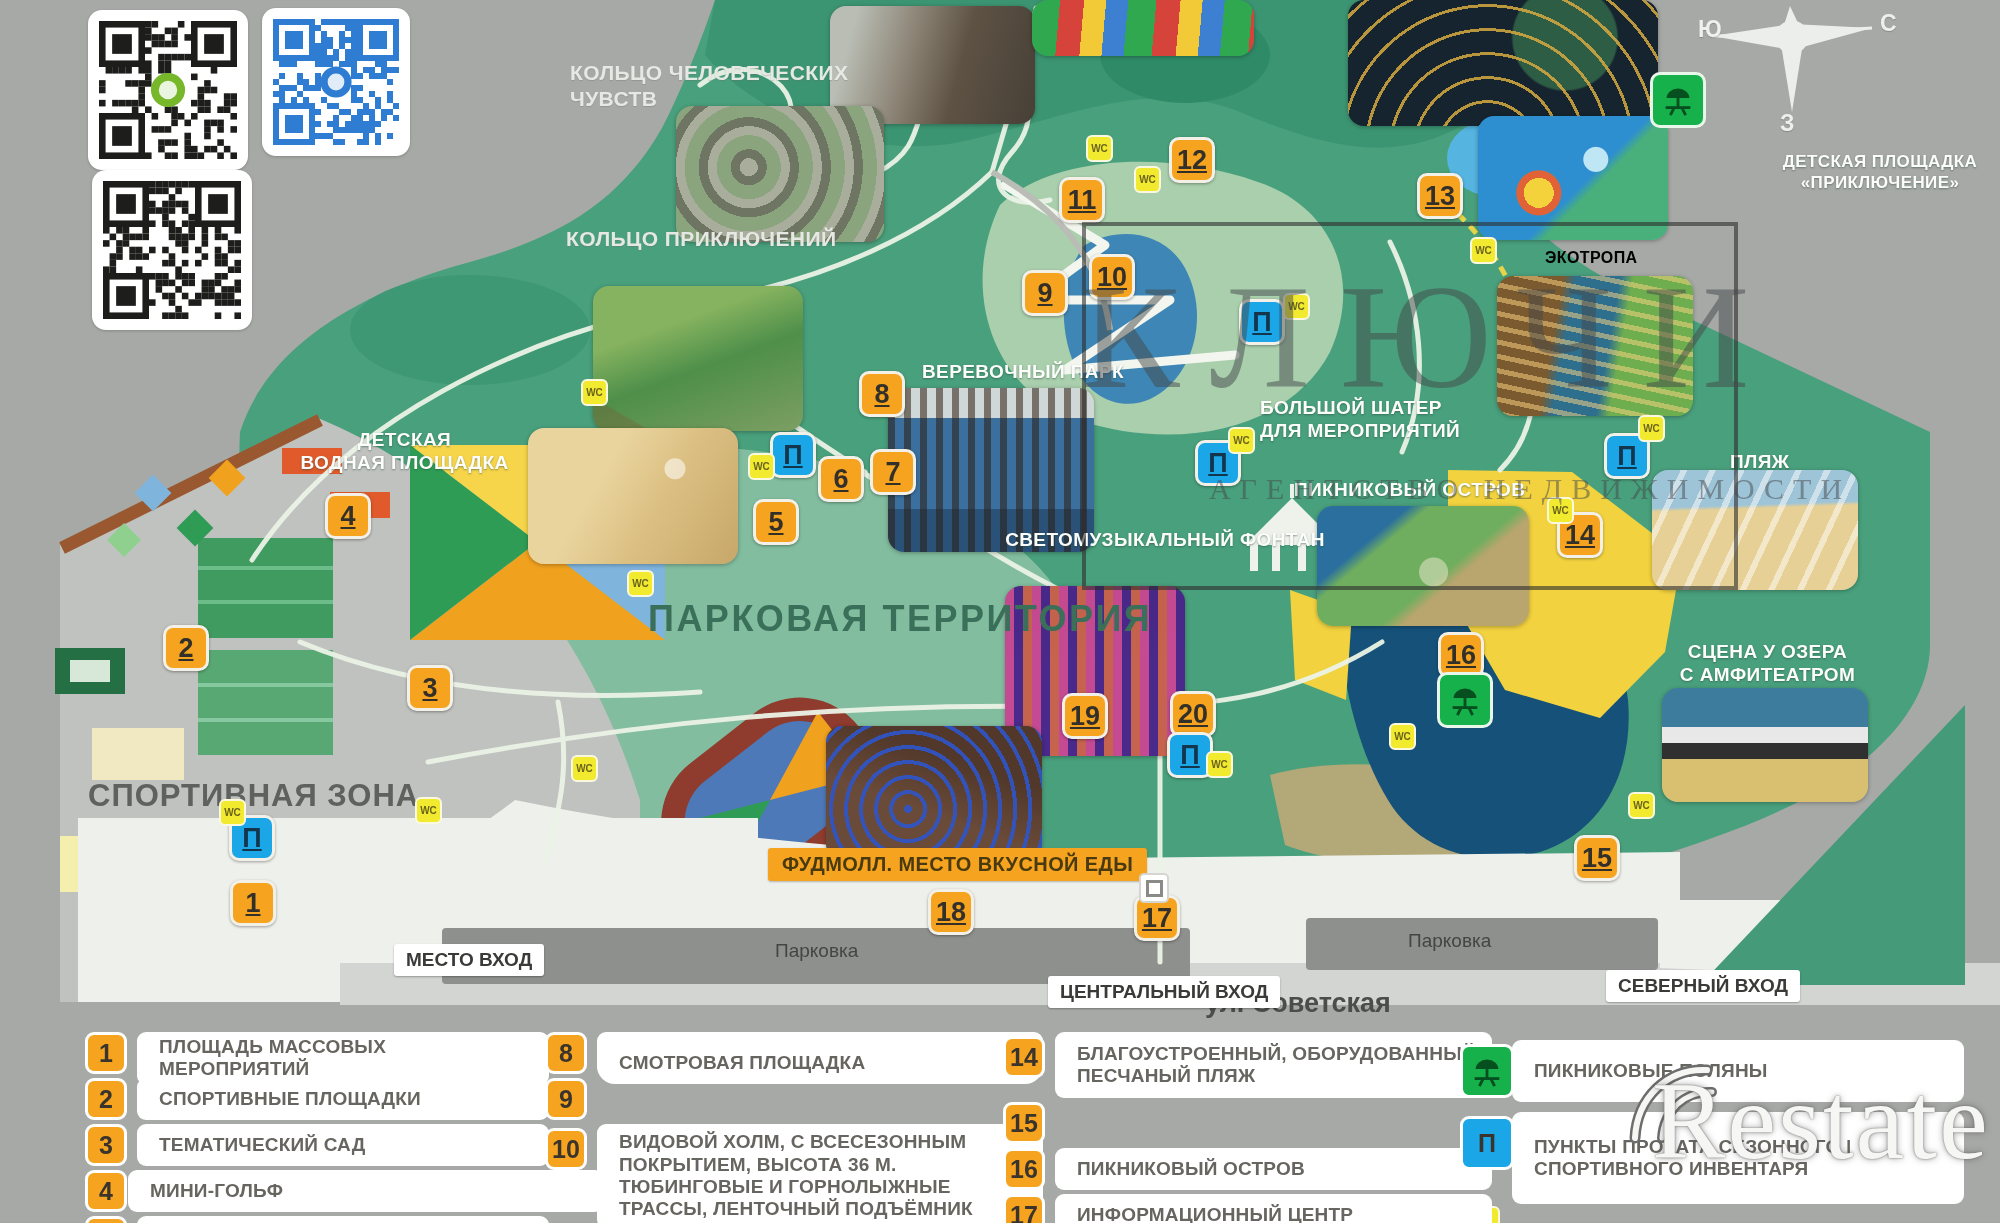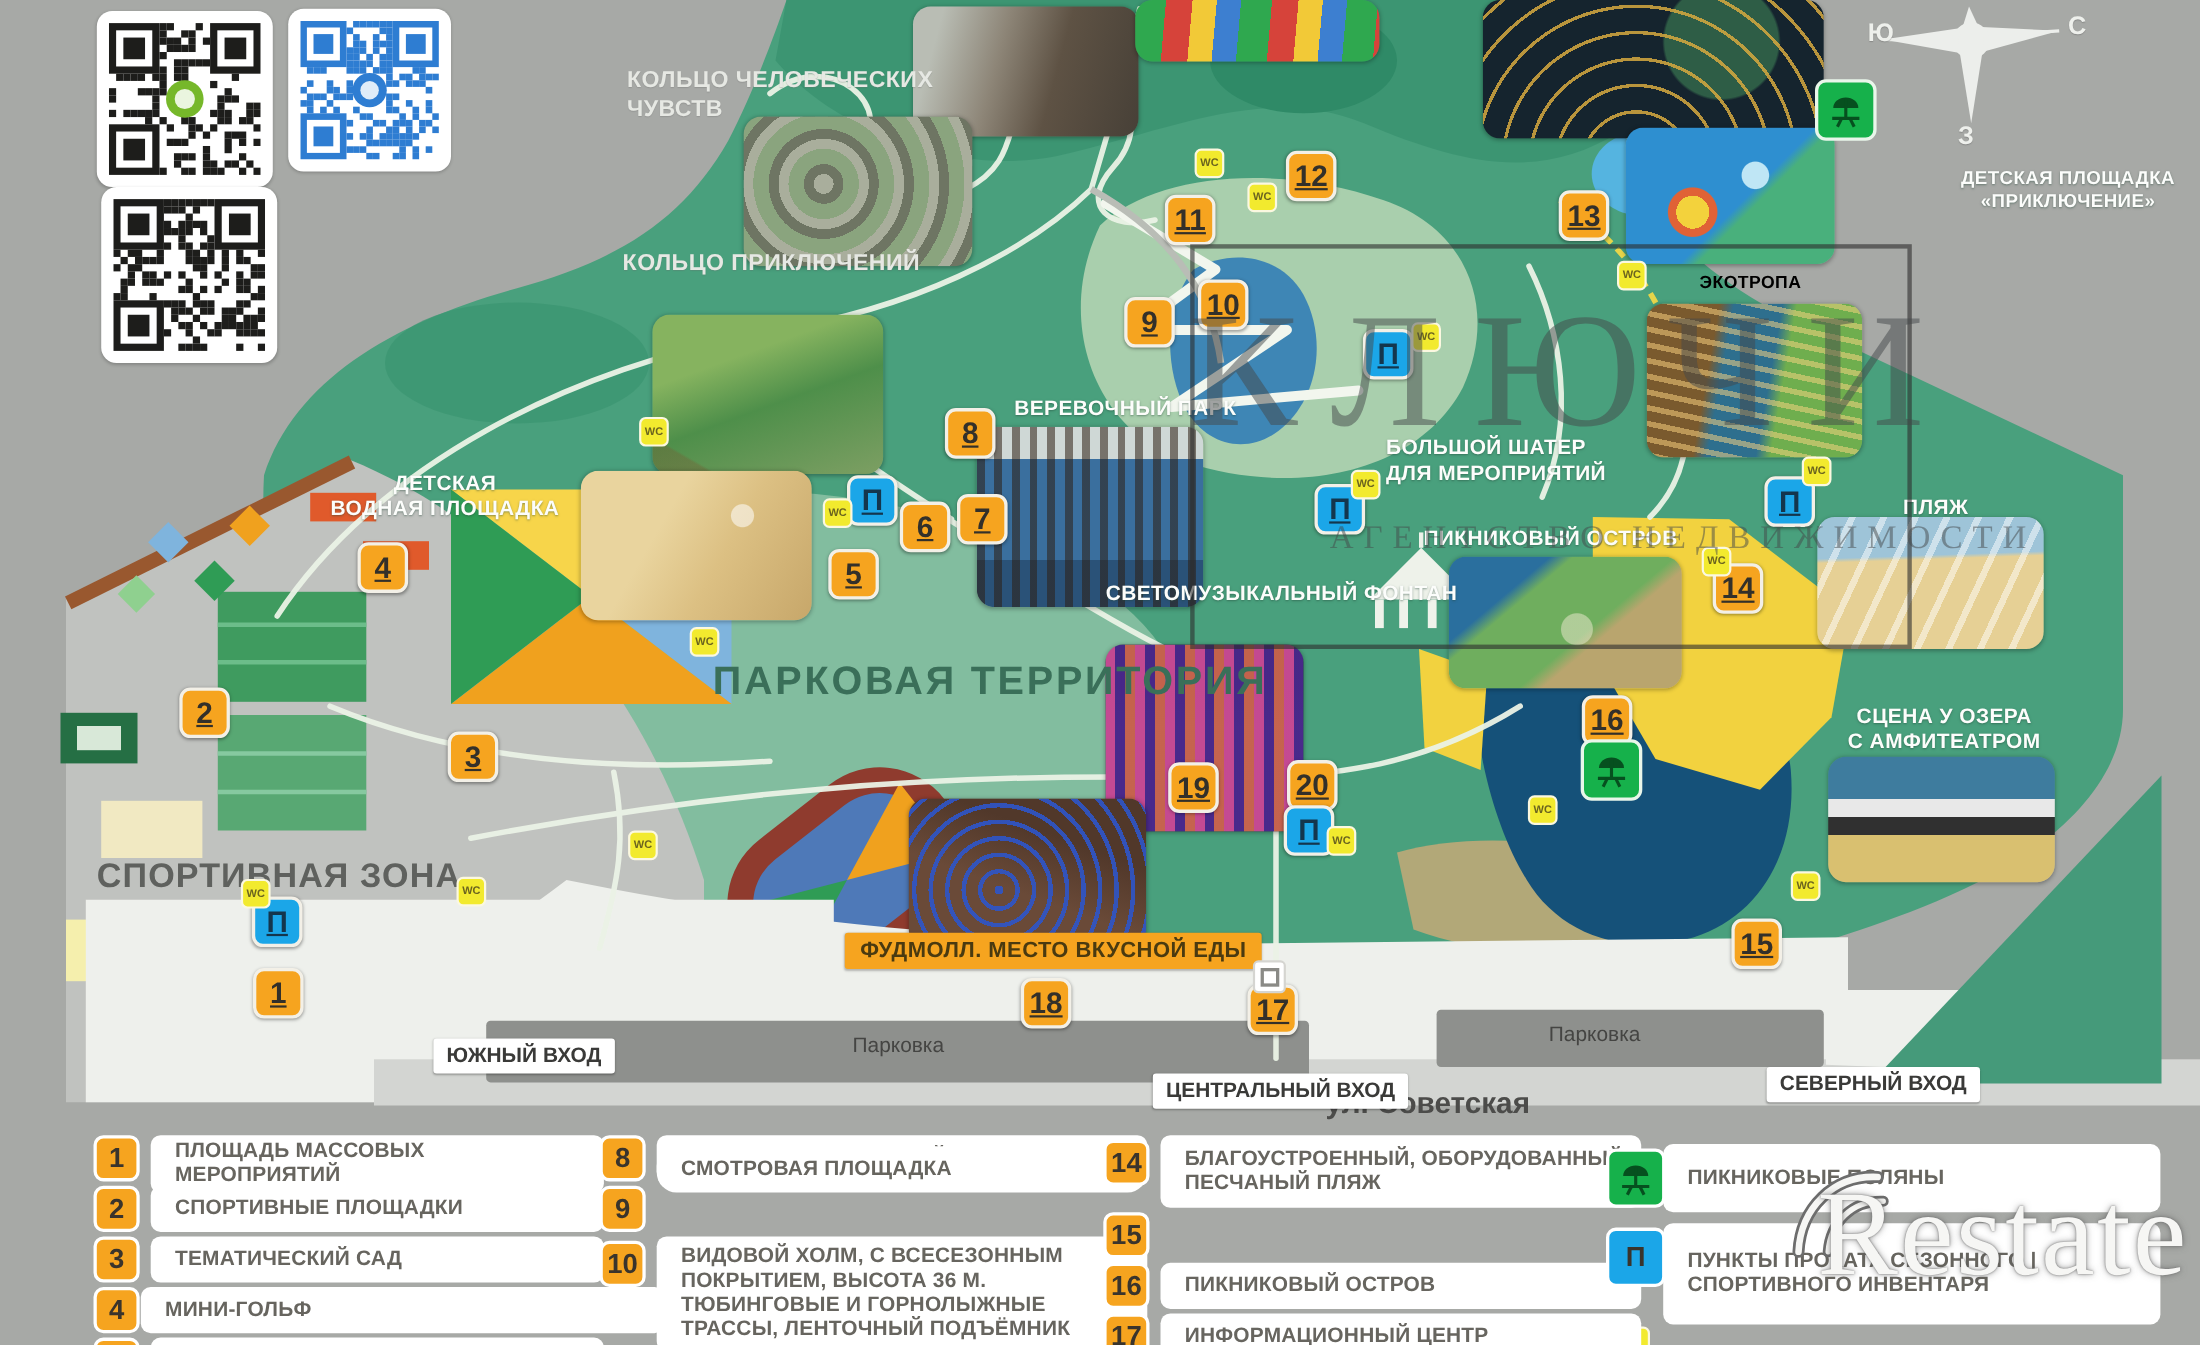--- a/index.html
+++ b/index.html
@@ -228,21 +228,21 @@
     <div class="mlabel lbl-white" style="left: 922px; top: 360px; width: 280px; font-size: 19px; text-align: left;">ВЕРЕВОЧНЫЙ ПАРК</div>
     <div class="mlabel lbl-white" style="left: 1260px; top: 396px; width: 230px; font-size: 19px; text-align: left;">БОЛЬШОЙ ШАТЕР
 ДЛЯ МЕРОПРИЯТИЙ</div>
     <div class="mlabel lbl-white" style="left: 1294px; top: 478px; width: 320px; font-size: 19px; text-align: left;">ПИКНИКОВЫЙ ОСТРОВ</div>
     <div class="mlabel lbl-white" style="left: 1730px; top: 450px; width: 120px; font-size: 19px; text-align: left;">ПЛЯЖ</div>
     <div class="mlabel lbl-white" style="left: 292px; top: 428px; width: 225px; font-size: 19px; text-align: center;">ДЕТСКАЯ
 ВОДНАЯ ПЛОЩАДКА</div>
     <div class="mlabel lbl-white" style="left: 990px; top: 528px; width: 350px; font-size: 19px; text-align: center;">СВЕТОМУЗЫКАЛЬНЫЙ ФОНТАН</div>
     <div class="mlabel lbl-white" style="left: 1660px; top: 640px; width: 215px; font-size: 19px; text-align: center;">СЦЕНА У ОЗЕРА
 С АМФИТЕАТРОМ</div>
-    <div class="entrance" style="left: 394px; top: 944px;">ЮЖНЫЙ ВХОД</div>
+    <div class="entrance" style="left: 394px; top: 944px;">МЕСТО ВХОД</div>
     <div class="entrance" style="left: 1048px; top: 976px;">ЦЕНТРАЛЬНЫЙ ВХОД</div>
     <div class="entrance" style="left: 1606px; top: 970px;">СЕВЕРНЫЙ ВХОД</div>
     <div class="parking-label" style="left: 775px; top: 940px;">Парковка</div>
     <div class="parking-label" style="left: 1408px; top: 930px;">Парковка</div>
     <div class="marker m-num" style="left: 230px; top: 880px;">1</div>
     <div class="marker m-num" style="left: 163px; top: 625px;">2</div>
     <div class="marker m-num" style="left: 407px; top: 665px;">3</div>
     <div class="marker m-num" style="left: 325px; top: 493px;">4</div>
     <div class="marker m-num" style="left: 753px; top: 499px;">5</div>
     <div class="marker m-num" style="left: 818px; top: 456px;">6</div>

